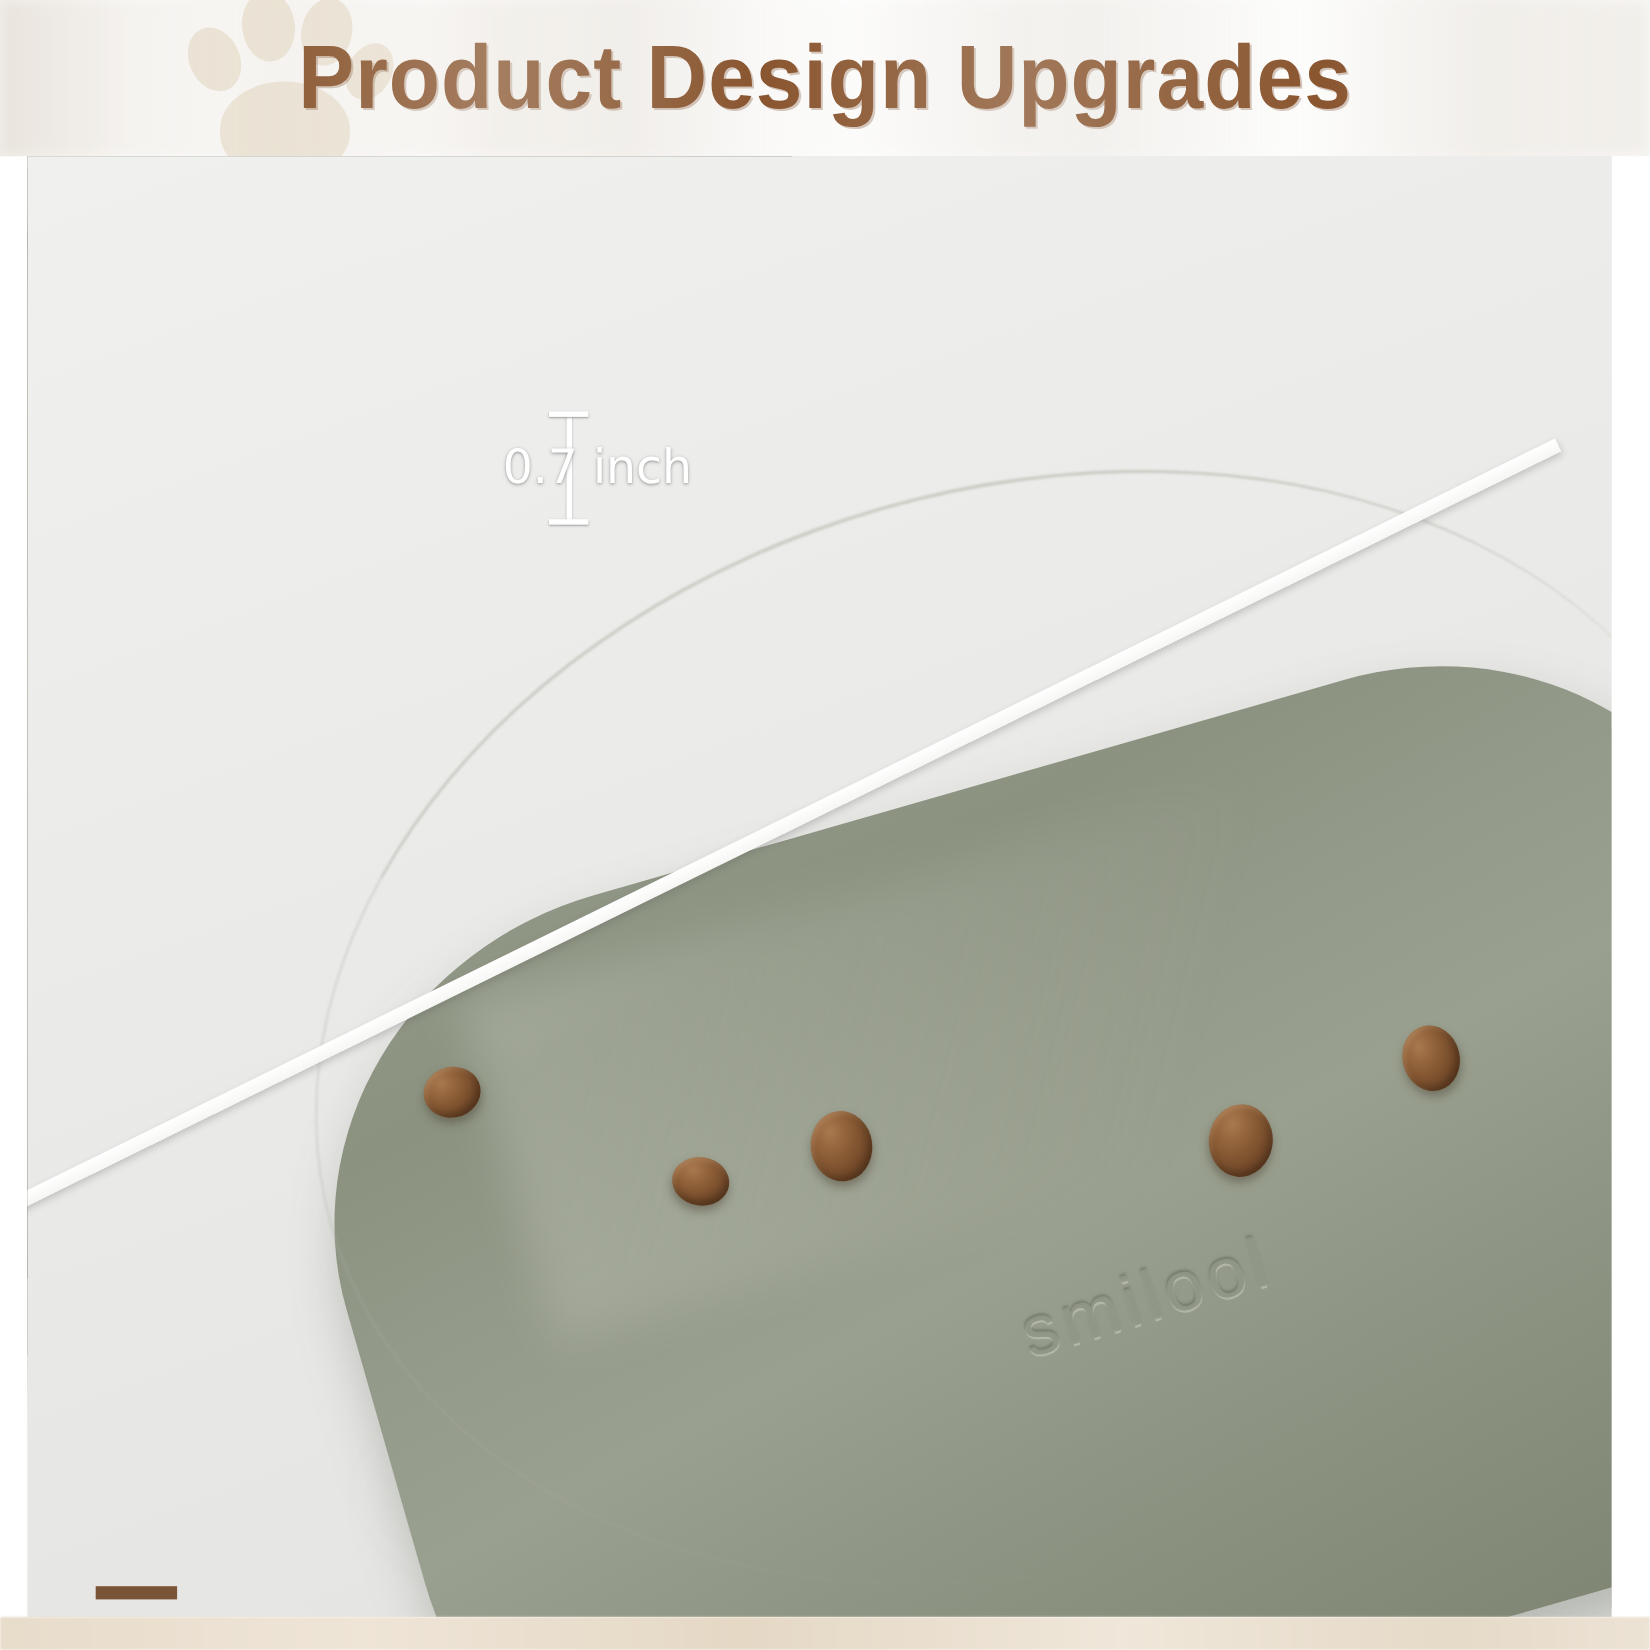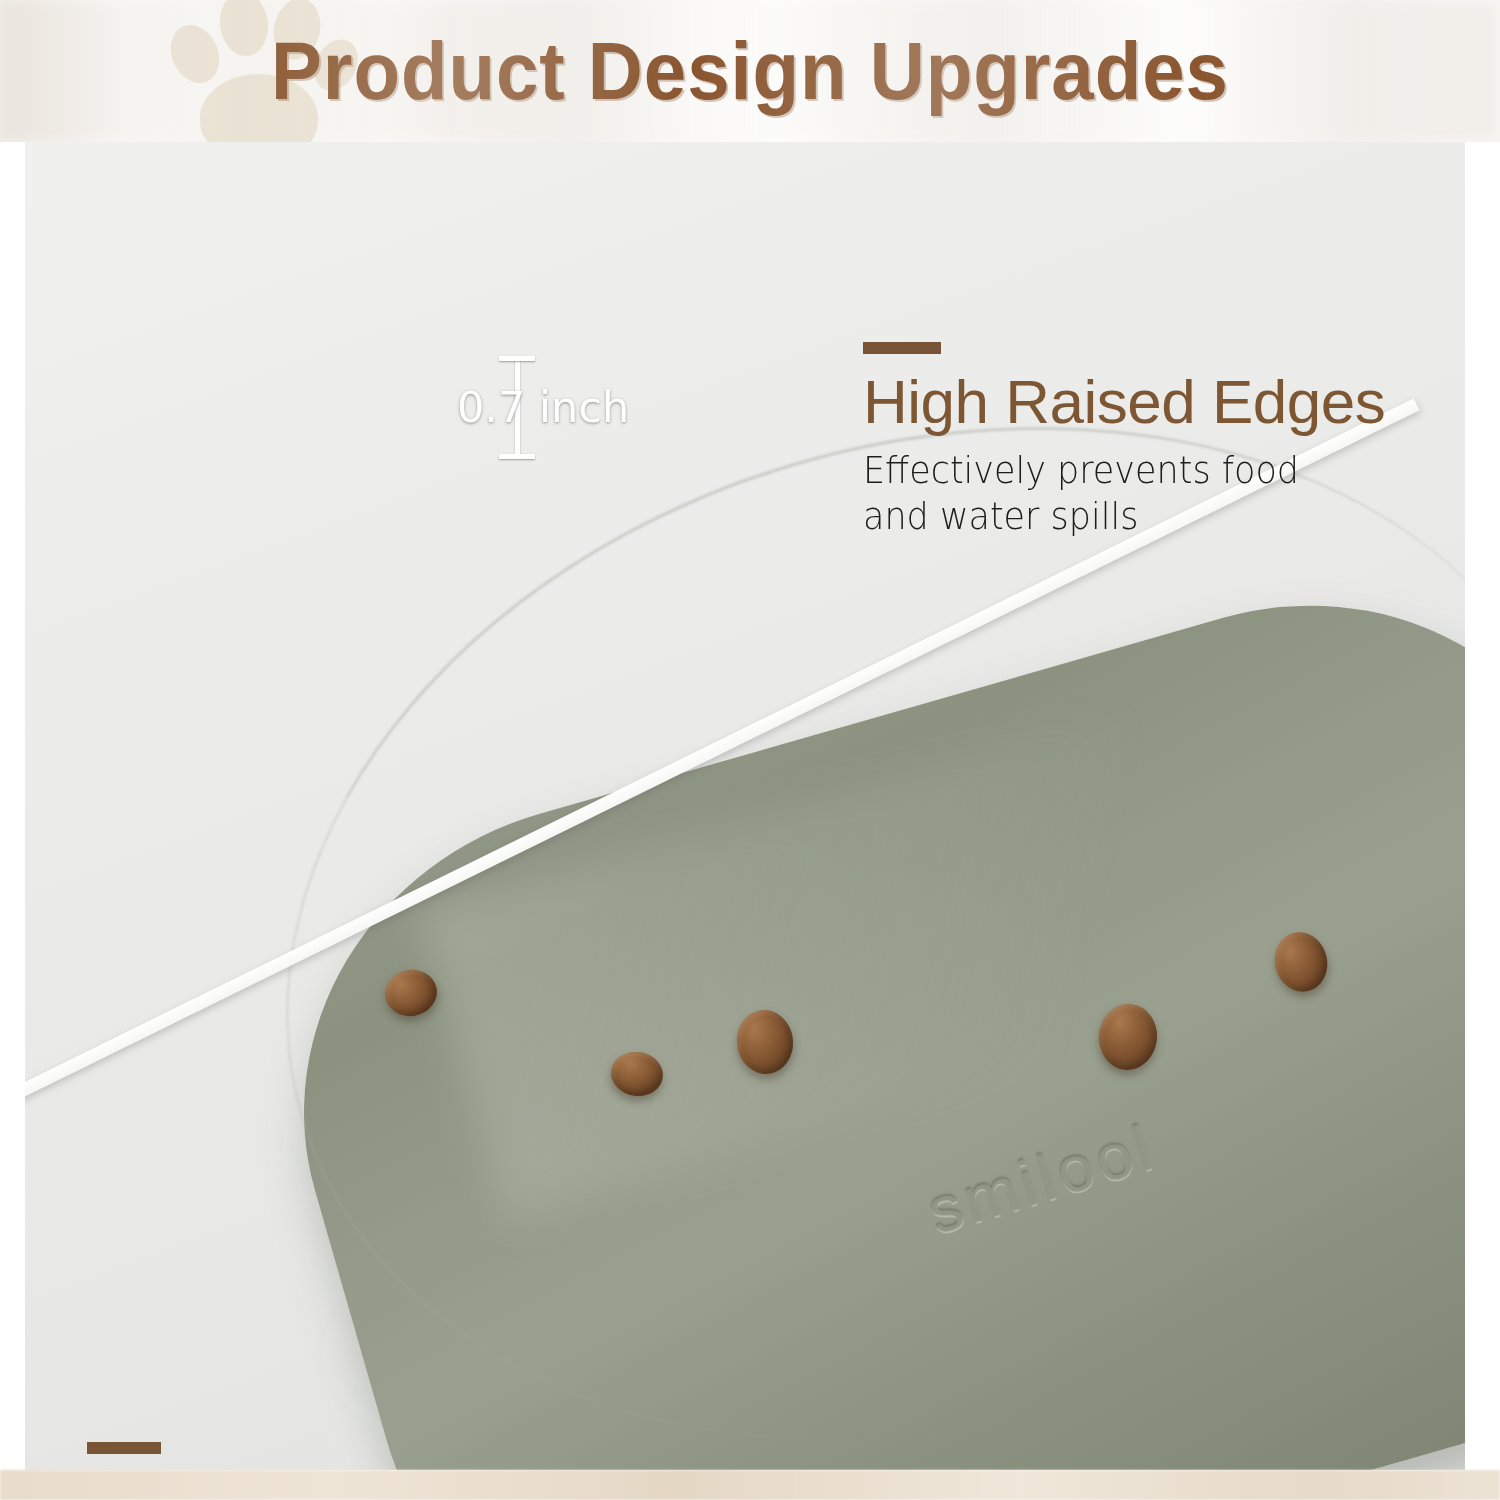--- a/index.html
+++ b/index.html
@@ -206,21 +206,21 @@
 
   .block-bottom{position:absolute;left:62px;top:1300px;width:1200px;}
   .block-bottom .accent-bar{width:74px;}
   .head-b{
     font-size:60px;color:#7d5733;font-weight:400;margin-top:10px;
     letter-spacing:-.5px;white-space:nowrap;
     font-family:"Liberation Sans",sans-serif;
   }
 
   
-  .dim{position:absolute;left:432px;top:214px;width:180px;height:110px;}
+  .dim{position:absolute;left:432px;top:232px;width:180px;height:110px;}
   .dim .tick{position:absolute;left:42px;width:36px;height:5px;background:#fff;
              box-shadow:0 1px 2px rgba(60,60,60,.45);}
   .dim .tick-top{top:0;}
   .dim .tick-bot{top:98px;}
   .dim .stem{position:absolute;left:58px;top:3px;width:5px;height:98px;background:#fff;
              box-shadow:0 0 2px rgba(60,60,60,.40);}
   .dim .dim-label{
     position:absolute;left:0;top:26px;width:180px;
     font-size:43px;color:#ffffff;white-space:nowrap;
     font-family:"DejaVu Sans",sans-serif;font-weight:400;
@@ -284,28 +284,20 @@
 
   <div class="divider"></div>
 
   <div class="dim">
     <div class="stem"></div>
     <div class="tick tick-top"></div>
     <div class="tick tick-bot"></div>
     <div class="dim-label">0.7 inch</div>
   </div>
 
-  <div class="block-right">
-    <div class="accent-bar"></div>
-    <div class="head-r">High Raised Edges</div>
-    <div class="sub-r">
-      <div>Effectively prevents food</div>
-      <div>and water spills</div>
-    </div>
-  </div>
 
   <div class="block-bottom">
     <div class="accent-bar"></div>
     <div class="head-b">Keeping the floor clean</div>
 
   </div>
 
 </div>
 
 <div class="bottom-strip"></div>

